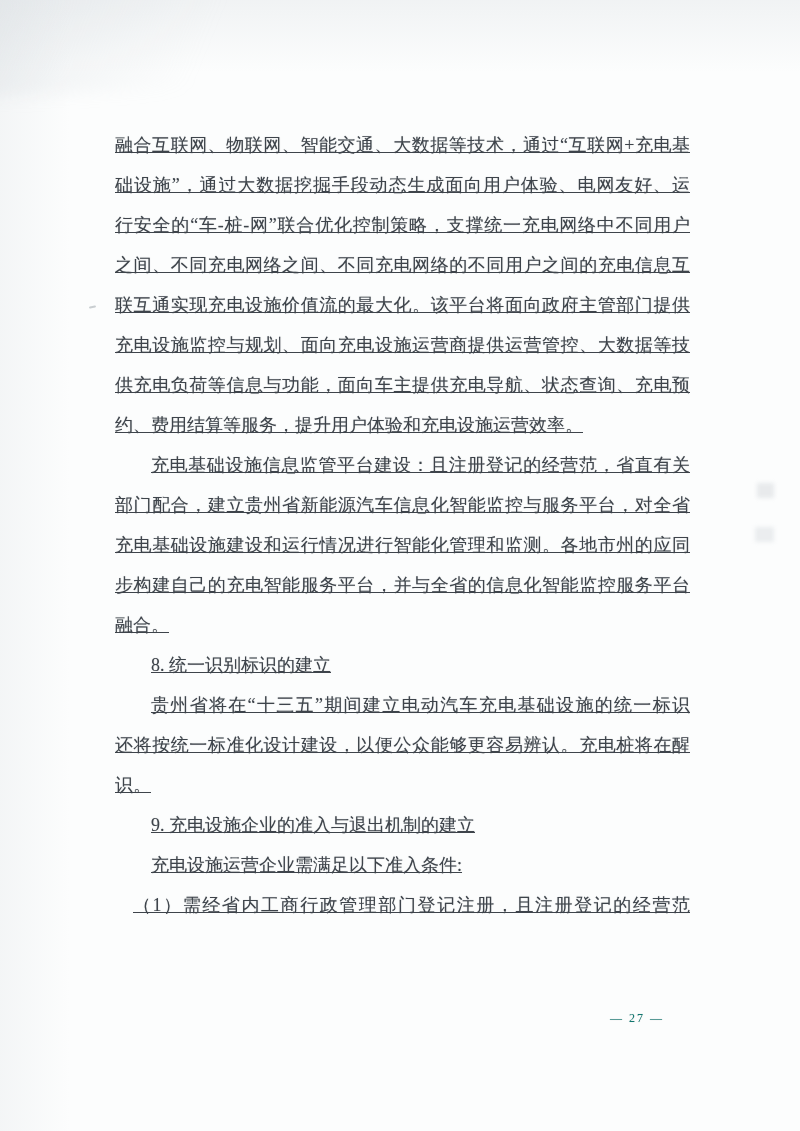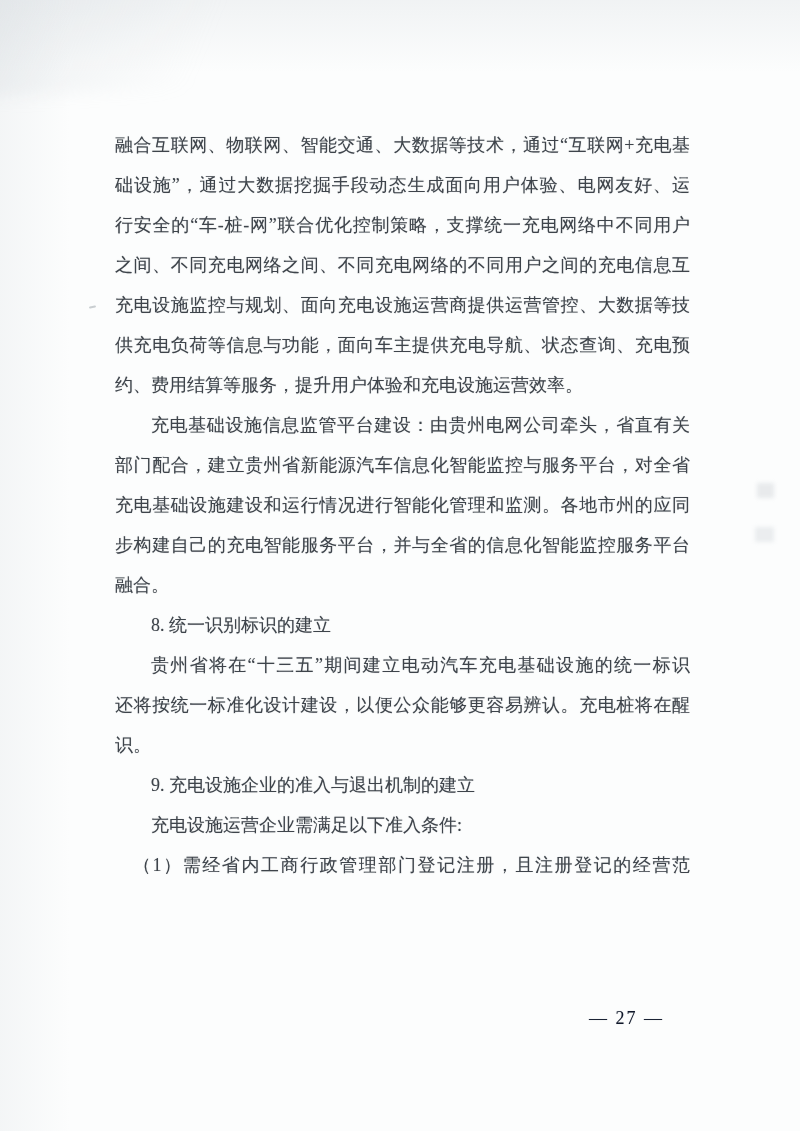--- a/index.html
+++ b/index.html
@@ -71,58 +71,60 @@
     top: 125px;
     width: 575px;
     color: #3e444b;
     font-size: 18px;
     text-shadow: 0 0 1px rgba(62,68,75,0.35);
   }
   .line {
     height: 40px;
     line-height: 40px;
     overflow: hidden;
+    text-decoration: underline;
   }
   .line.just {
     text-align: justify;
     text-align-last: justify;
     text-justify: inter-character;
   }
   .footer {
     position: absolute;
     top: 1003px;
     right: 136px;
     height: 30px;
     line-height: 30px;
-    font-size: 18px;
+    font-size: 12px;
     letter-spacing: 2px;
-    color: #0f172a;
+    color: #0f766e;
     text-shadow: 0 0 1px rgba(62,68,75,0.3);
   }
 </style>
 </head>
 <body>
 
 <div class="page">
   <div class="shade-top"></div>
   <div class="shade-left"></div>
   <div class="shade-corner"></div>
   <div class="speck"></div>
   <div class="ghost-a"></div>
   <div class="ghost-b"></div>
 
   <main class="text-block">
       <div class="line just">融合互联网、物联网、智能交通、大数据等技术，通过“互联网+充电基</div>
       <div class="line just">础设施”，通过大数据挖掘手段动态生成面向用户体验、电网友好、运</div>
       <div class="line just">行安全的“车-桩-网”联合优化控制策略，支撑统一充电网络中不同用户</div>
       <div class="line just">之间、不同充电网络之间、不同充电网络的不同用户之间的充电信息互</div>
+      <div class="line just">联互通实现充电设施价值流的最大化。该平台将面向政府主管部门提供</div>
       <div class="line just">充电设施监控与规划、面向充电设施运营商提供运营管控、大数据等技术</div>
       <div class="line just">供充电负荷等信息与功能，面向车主提供充电导航、状态查询、充电预</div>
       <div class="line">约、费用结算等服务，提升用户体验和充电设施运营效率。</div>
-      <div class="line just" style="text-indent: 2em;">充电基础设施信息监管平台建设：由贵州电网公司牵头，省直有关</div>
+      <div class="line just" style="text-indent: 2em;">充电基础设施信息监管平台建设：且注册登记的经营范，省直有关</div>
       <div class="line just">部门配合，建立贵州省新能源汽车信息化智能监控与服务平台，对全省</div>
       <div class="line just">充电基础设施建设和运行情况进行智能化管理和监测。各地市州的应同</div>
       <div class="line just">步构建自己的充电智能服务平台，并与全省的信息化智能监控服务平台</div>
       <div class="line">融合。</div>
       <div class="line" style="text-indent: 2em;">8. 统一识别标识的建立</div>
       <div class="line just" style="text-indent: 2em;">贵州省将在“十三五”期间建立电动汽车充电基础设施的统一标识</div>
       <div class="line just">还将按统一标准化设计建设，以便公众能够更容易辨认。充电桩将在醒</div>
       <div class="line">识。</div>
       <div class="line" style="text-indent: 2em;">9. 充电设施企业的准入与退出机制的建立</div>
       <div class="line" style="text-indent: 2em;">充电设施运营企业需满足以下准入条件:</div>

